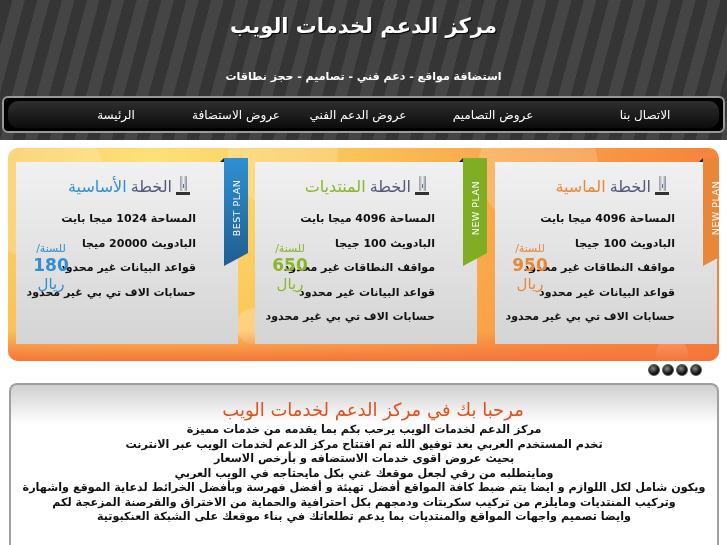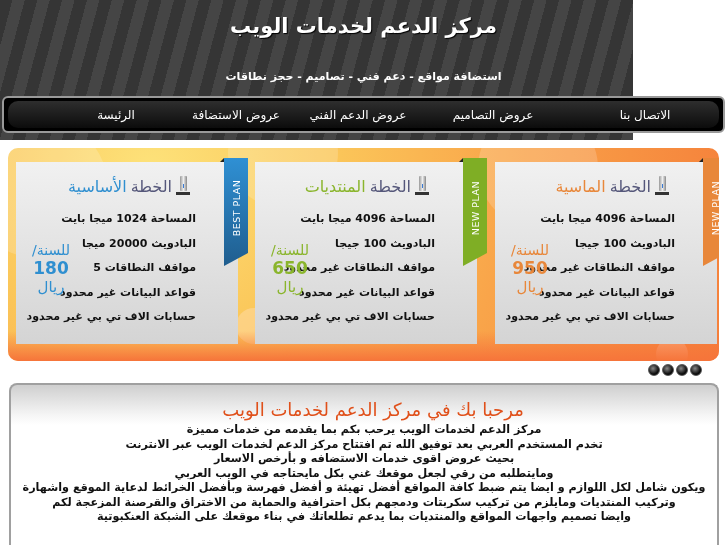--- a/index.html
+++ b/index.html
@@ -3,21 +3,21 @@
 <meta charset="utf-8">
 <style>
   * { box-sizing: border-box; margin: 0; padding: 0; }
   html, body { width: 727px; height: 545px; overflow: hidden; }
   body {
     font-family: "DejaVu Sans", sans-serif;
     background: #ffffff;
     position: relative;
   }
   .header {
-    position: absolute; left: 0; top: 0; width: 633px; height: 140px;
+    position: absolute; left: 0; top: 0; width: 727px; height: 140px;
     background-color: #3d3d3d;
     background-image: repeating-linear-gradient(105deg, #353535 0px, #353535 12px, #454545 12px, #454545 24px);
   }
   .site-title {
     position: absolute; top: 14px; left: 0; width: 727px;
     text-align: center; direction: rtl;
     color: #ffffff; font-weight: bold; font-size: 21px;
     text-shadow: 1px 1px 1px #000;
   }
   .tagline {
@@ -99,21 +99,21 @@
     list-style: none;
   }
   .features li {
     font-size: 11px; color: #111; height: 24.5px; line-height: 18px;
     white-space: nowrap; font-weight: bold;
   }
   .price {
     position: absolute; left: 12px; top: 80px; text-align: center; direction: rtl;
     width: 46px;
   }
-  .price .per { font-size: 14px; display: block; }
+  .price .per { font-size: 11px; display: block; }
   .price .amount { font-size: 17px; font-weight: bold; display: block; line-height: 20px; }
   .price .cur { font-size: 15px; display: block; line-height: 18px; }
   .dots {
     position: absolute; left: 648px; top: 364px; display: flex; gap: 2px;
   }
   .dot {
     width: 12px; height: 12px; border-radius: 50%;
     background: radial-gradient(circle at 40% 35%, #888, #111 60%, #000);
     border: 1px solid #555; cursor: pointer;
   }
@@ -229,21 +229,20 @@
           <span class="tower"></span>
           <span class="led"></span>
           <span class="base"></span>
         </span>
       <span class="w1">الخطة</span>
       <span style="color:#2f8fd0;">الأساسية</span>
     </div>
     <ul class="features">
       <li>المساحة 1024 ميجا بايت</li>
       <li>البادويث  20000 ميجا</li>
-      <li>مواقف النطاقات 5</li>
       <li>قواعد البيانات غير محدود</li>
       <li>حسابات الاف تي بي غير محدود</li>
     </ul>
     <div class="price" style="color:#2f8fd0;">
       <span class="per">للسنة/</span>
       <span class="amount">180</span>
       <span class="cur">ريال</span>
     </div>
   </div>
 </div>

